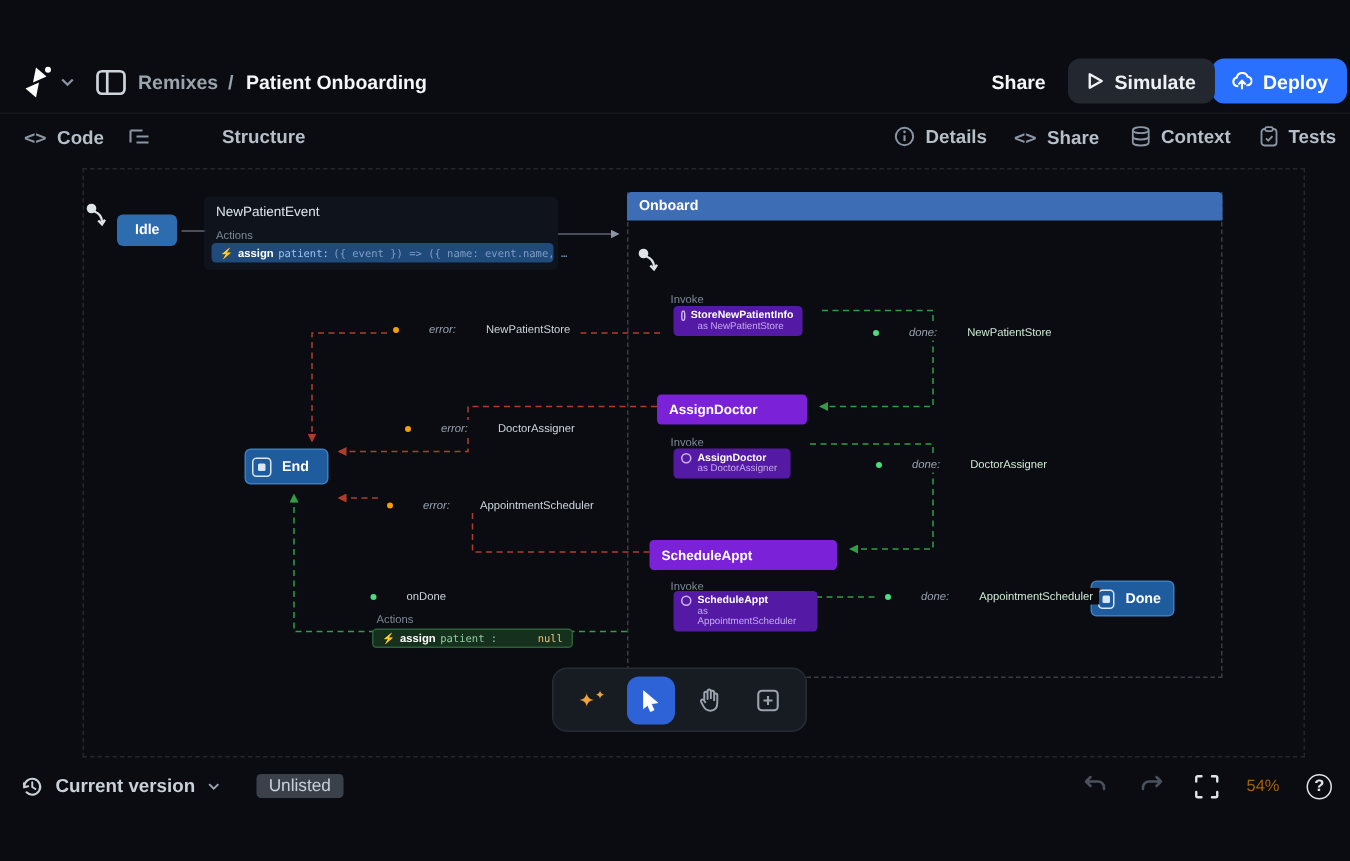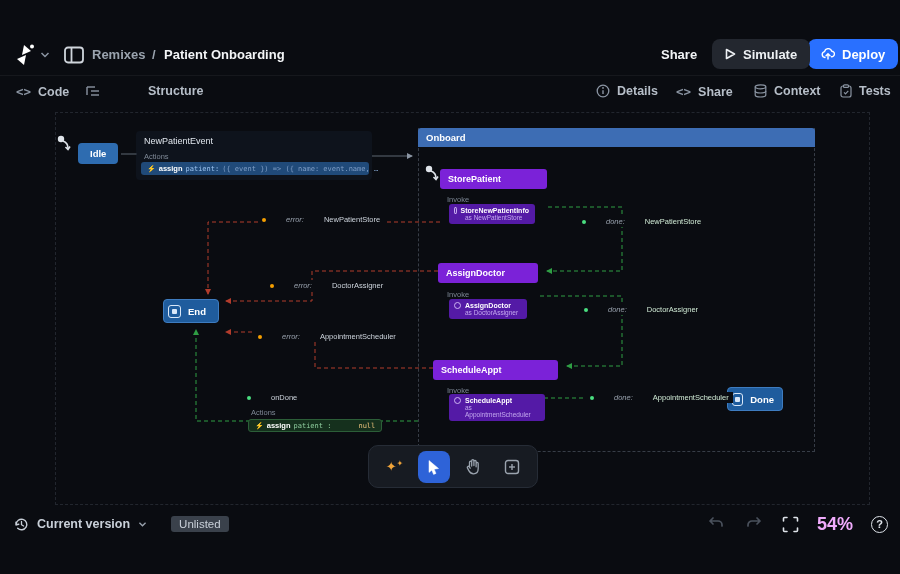--- a/index.html
+++ b/index.html
@@ -93,21 +93,21 @@
   .sparkle { color:#f0a43a; font-size:13px; line-height:1; }
   .sparkle small { font-size:8px; vertical-align:top; }
 
   
   .footer { position:absolute; left:0; top:506px; width:900px; height:36px; z-index:5;
     display:flex; align-items:center; }
   .version { display:flex; align-items:center; gap:8px; color:#c9d0d9;
     font-size:12.5px; font-weight:bold; cursor:pointer; margin-left:14px; }
   .badge { background:#3a414b; color:#c9d0d9; font-size:11.5px; border-radius:3px;
     padding:2px 8px; margin-left:24px; }
-  .zoom-pct { color:#f0abfc; font-size:18px; font-weight:bold; }
+  .zoom-pct { color:#a16207; font-size:11px; font-weight:normal; }
   .help-circle { width:17px; height:17px; border:1.5px solid #dfe4ea; border-radius:50%;
     color:#dfe4ea; font-size:11px; font-weight:bold; display:flex; align-items:center;
     justify-content:center; cursor:pointer; }
 </style>
 </head>
 <body>
 
 <div class="app">
 
   <div class="topbar">
@@ -239,23 +239,20 @@
       <span class="mono code-arg">patient:</span>
       <span class="mono code-rest">({ event }) =&gt; ({ name: event.name, …</span>
     </div>
   </div>
 
   <div class="abs node onboard-body" style="left:418px;top:128px;width:397px;height:324px;"></div>
   <div class="abs node onboard-header" style="left:418px;top:128px;width:397px;">
     <span>Onboard</span>
   </div>
 
-  <div class="abs node state-purple" style="left:440px;top:169px;width:107px;">
-    <span>StorePatient</span>
-  </div>
   <div class="abs node invoke-label" style="left:447px;top:195px;">Invoke</div>
   <div class="abs node invoke-chip" style="left:449px;top:204px;width:86px;">
     <div class="row1">
         <span class="src-ico"></span>
       <span>StoreNewPatientInfo</span>
       </div>
     <div class="row2">as NewPatientStore</div>
   </div>
 
   <div class="abs node state-purple" style="left:438px;top:263px;width:100px;">

